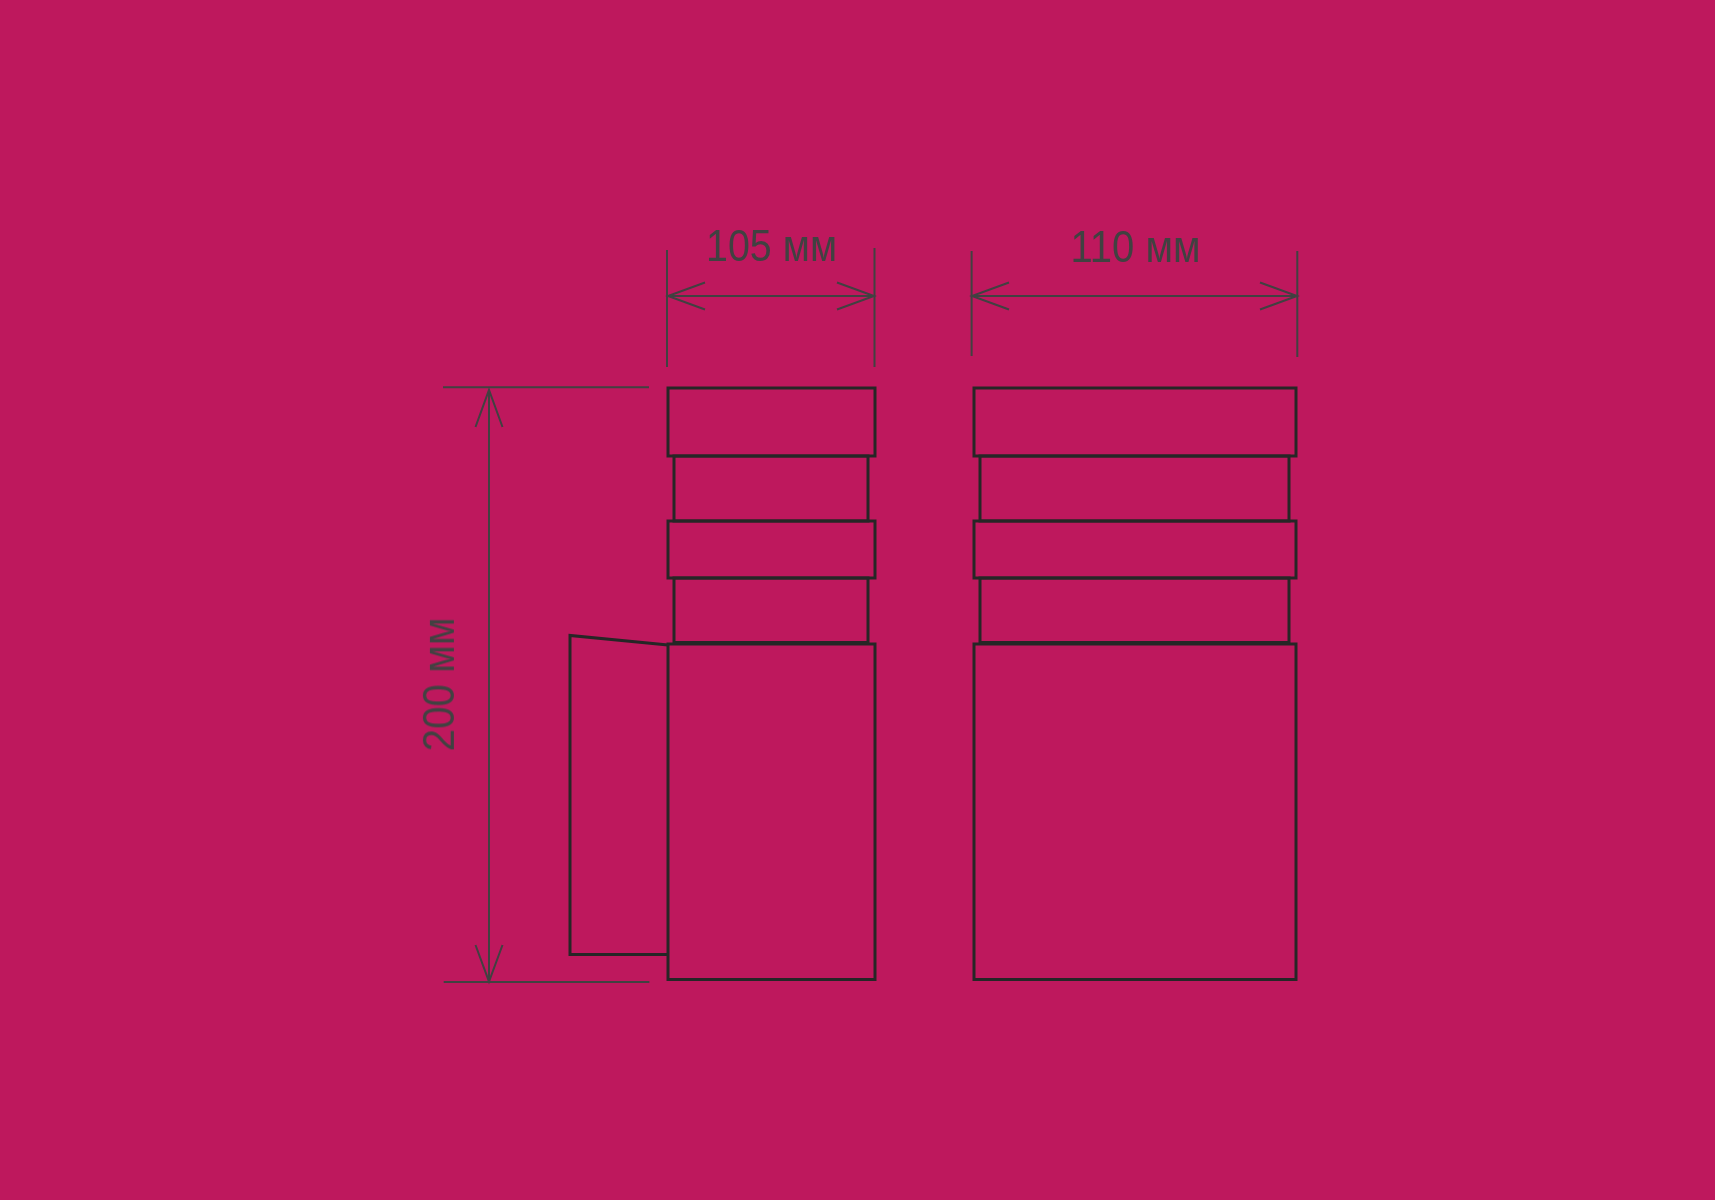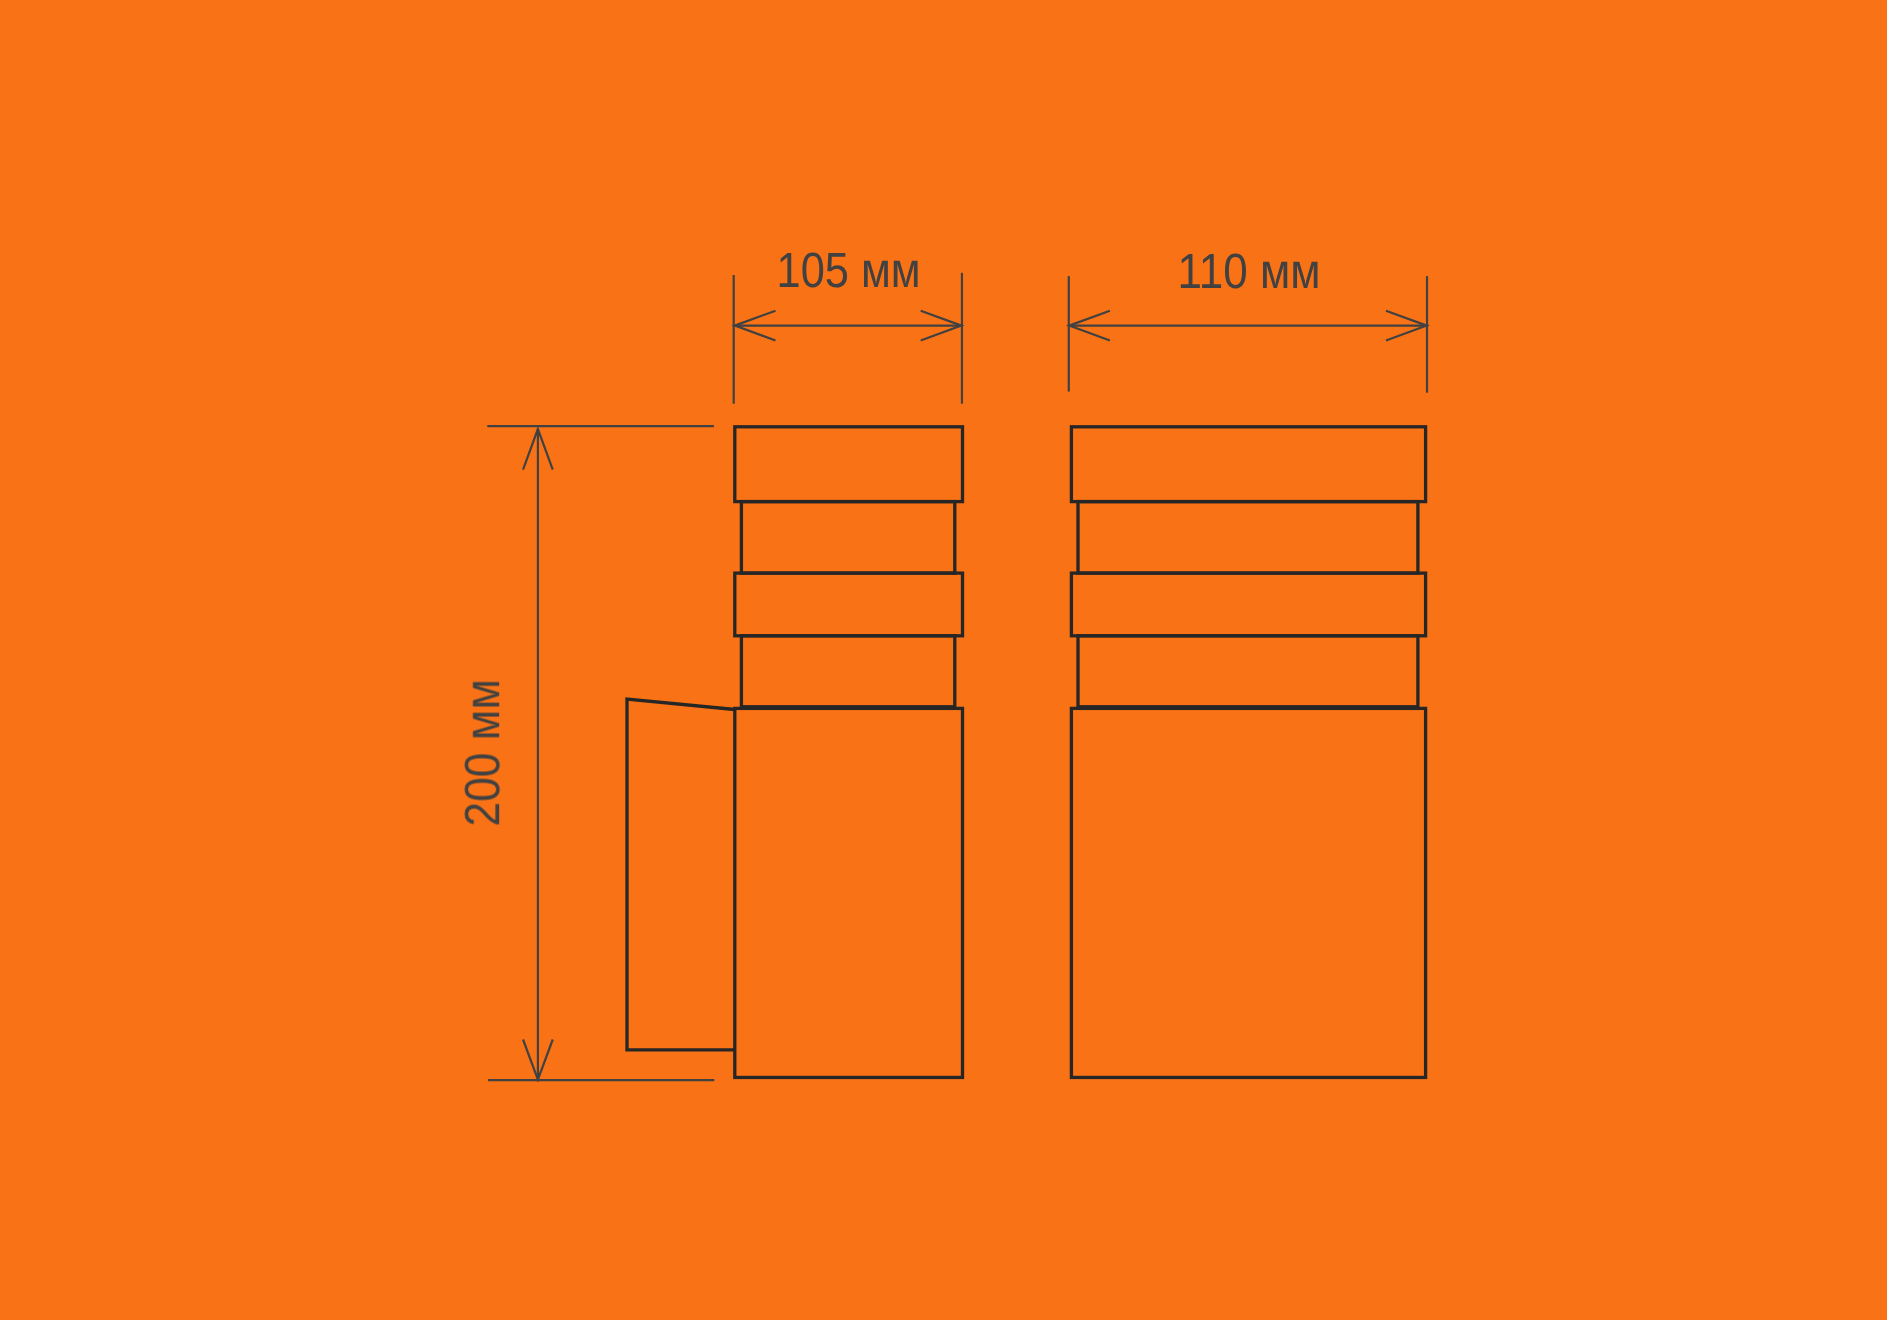--- a/index.html
+++ b/index.html
@@ -1,16 +1,16 @@
 <!DOCTYPE html>
 <html><head>
 <meta charset="utf-8">
 <style>
   html,body{margin:0;padding:0;background:#ffffff;}
-  .page{position:relative;width:1715px;height:1200px;background:#f97316;overflow:hidden;}
+  .page{position:relative;width:1715px;height:1200px;background:#be185d;overflow:hidden;}
   svg{display:block;}
   text{font-family:"Liberation Sans", sans-serif;fill:#414141;}
 </style>
 </head>
 <body>
 <div class="page">
 <svg width="1715" height="1200" viewBox="0 0 1715 1200">
 <g>
 
   <g stroke="#262626" stroke-width="3" fill="none">

